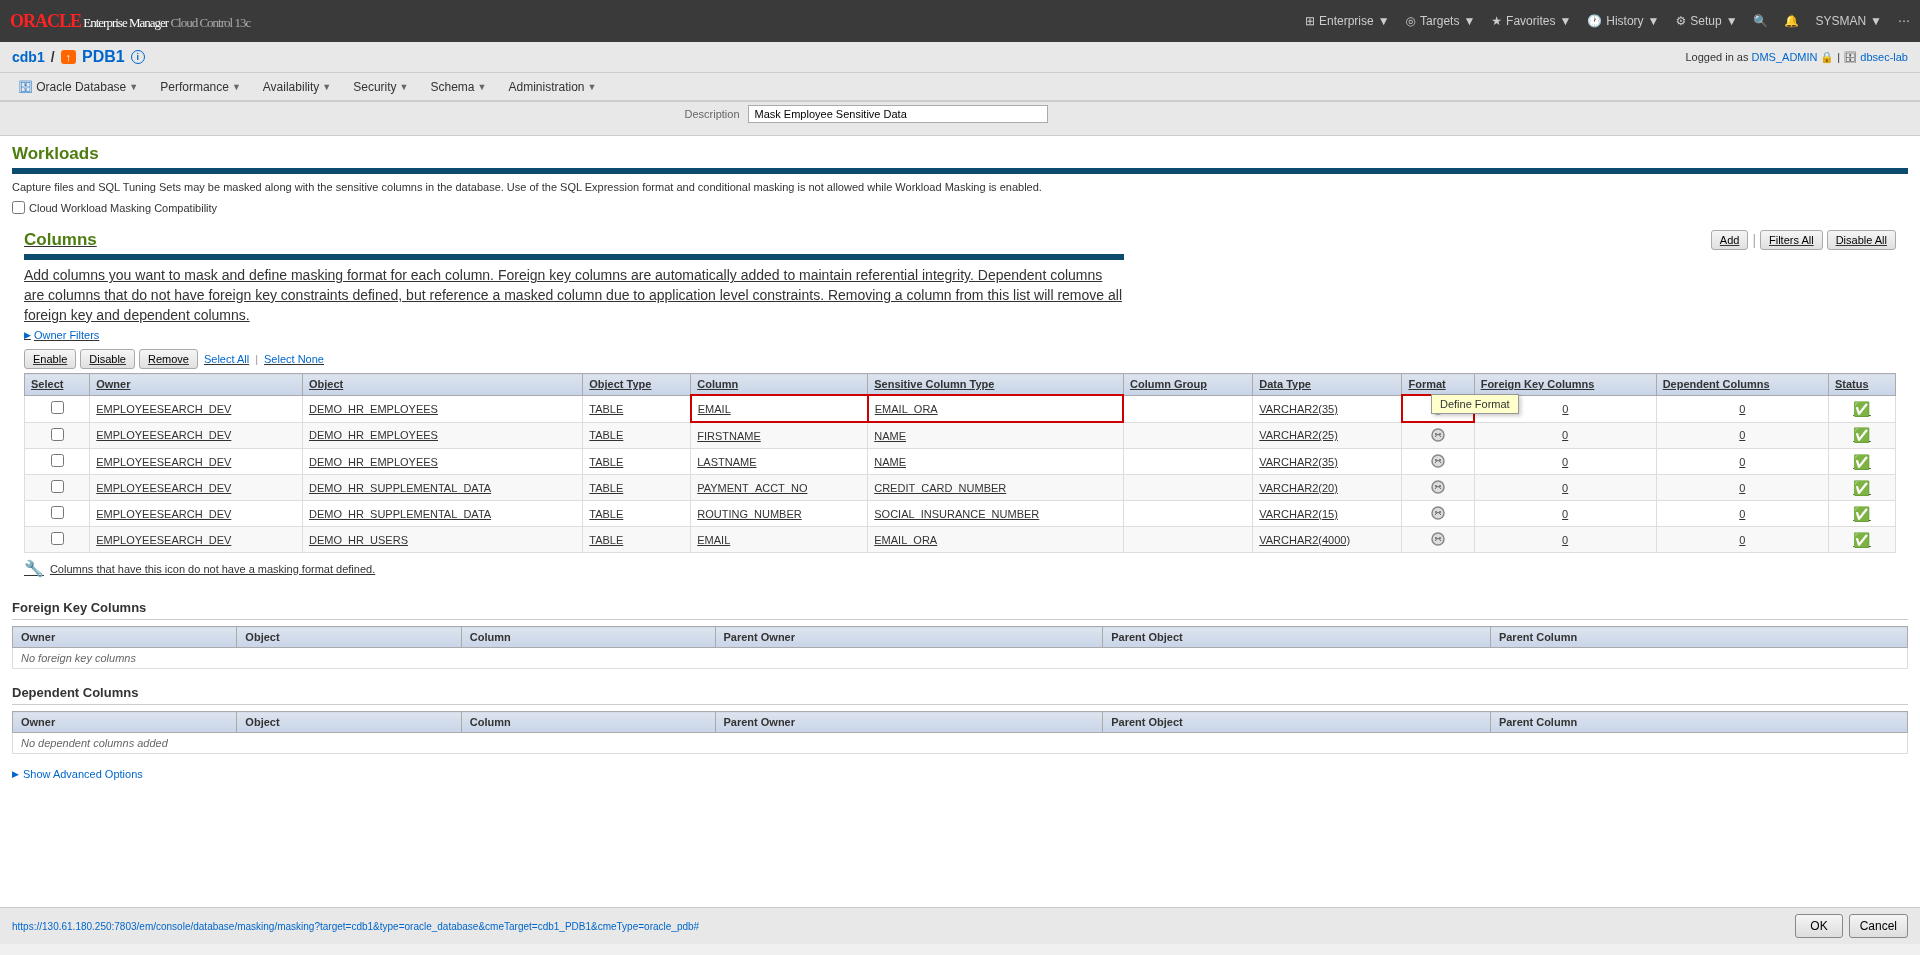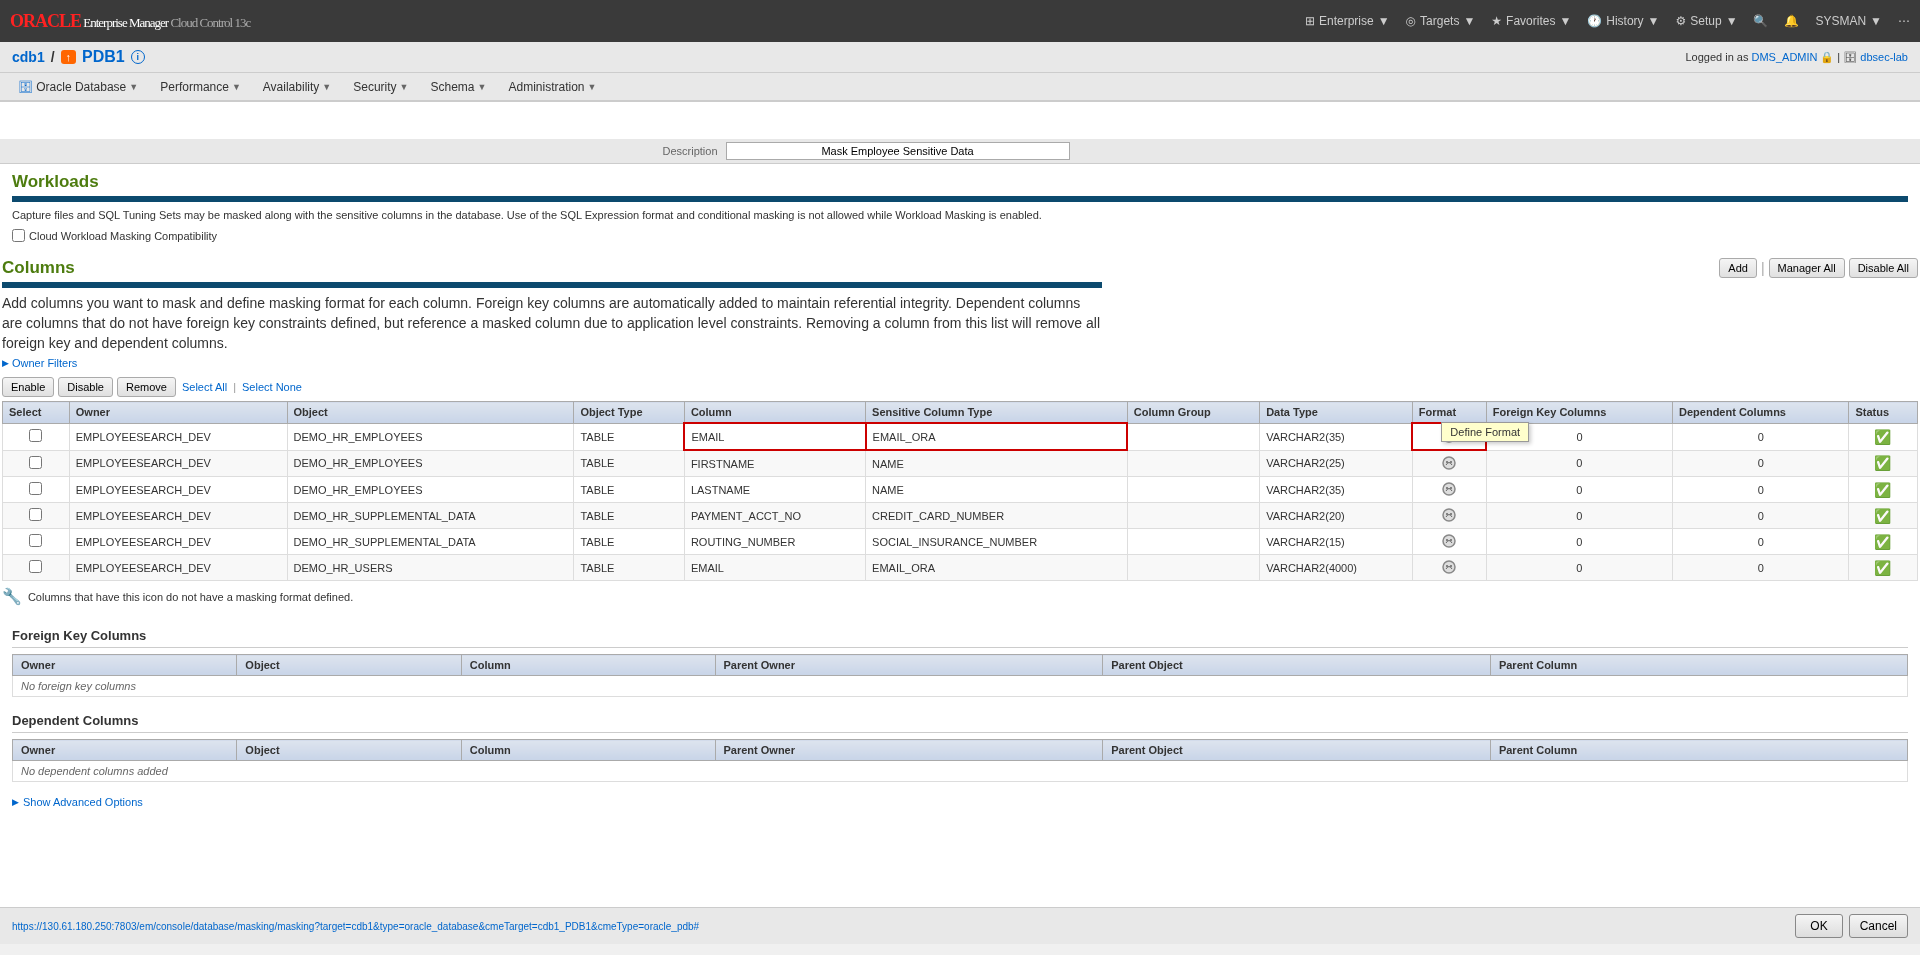--- a/index.html
+++ b/index.html
@@ -67,33 +67,32 @@
       margin: 0;
       padding: 0;
       overflow: auto;
       height: calc(955px - 42px - 38px - 30px);
     }
     .desc-label { font-size: 11px; color: #666; }
     .desc-input {
       border: 1px solid #aaa;
       padding: 2px 6px;
       font-size: 11px;
-      width: 344px;
+      width: 300px;
       background: #fff;
-      text-align: center;
     }
 
     
     .section { padding: 8px 12px; }
     .section-title { font-size: 17px; font-weight: bold; color: #4d7c0f; border-bottom: 6px solid #0c4a6e; padding-bottom: 4px; margin-bottom: 6px; }
     .section-text { font-size: 11px; color: #333; margin-bottom: 6px; line-height: 1.4; }
     .checkbox-row { display: flex; align-items: center; gap: 4px; font-size: 11px; margin-top: 4px; }
 
     
-    .columns-section { padding: 8px 2px; }
+    .columns-section { padding: 8px 24px; text-decoration: underline; }
     .columns-header { display: flex; align-items: flex-start; justify-content: space-between; }
     .columns-desc { font-size: 14px; color: #333; max-width: 1100px; line-height: 1.4; }
     .columns-actions { display: flex; gap: 4px; align-items: center; flex-shrink: 0; }
     .btn-action {
       background: linear-gradient(#f5f5f5, #e0e0e0);
       border: 1px solid #aaa;
       padding: 3px 8px;
       font-size: 11px;
       cursor: pointer;
       border-radius: 3px;
@@ -215,23 +214,22 @@
       background: linear-gradient(#f5f5f5, #ddd);
       border: 1px solid #888;
       padding: 4px 10px;
       font-size: 12px;
       cursor: pointer;
       border-radius: 3px;
     }
 
     .desc-bar-full { 
       display: flex; align-items: center; background: #e8e8e8; 
-      border-bottom: 1px solid #ccc; padding: 3px 200px 3px 12px;
+      border-bottom: 1px solid #ccc; padding: 3px 200px 12px 12px;
       justify-content: center;
-      margin-top: 37px;
     }
   </style>
 </head>
 <body>
 
 <div id="topbar">
   <div id="topbar-left">
     <span class="oracle-logo">
       <span style="color:#f22">ORACLE</span><span style="color:#ccc; font-size:13px; font-weight:normal;"> <span>Enterprise Manager</span> <span style="color:#aaa">Cloud Control 13c</span></span>
     </span>
@@ -341,21 +339,21 @@
 
   <div class="columns-section">
     <div class="columns-header">
       <div>
         <div class="section-title">Columns</div>
         <div class="columns-desc">Add columns you want to mask and define masking format for each column. Foreign key columns are automatically added to maintain referential integrity. Dependent columns are columns that do not have foreign key constraints defined, but reference a masked column due to application level constraints. Removing a column from this list will remove all foreign key and dependent columns.</div>
       </div>
       <div class="columns-actions">
         <button class="btn-action">Add</button>
         <span class="separator-v">|</span>
-        <button class="btn-action">Manager All</button>
+        <button class="btn-action">Filters All</button>
         <button class="btn-action">Disable All</button>
       </div>
     </div>
 
     <div class="show-filters">
       <span class="triangle">▶</span>
       <span>Owner Filters</span>
     </div>
 
     <div class="table-toolbar">

